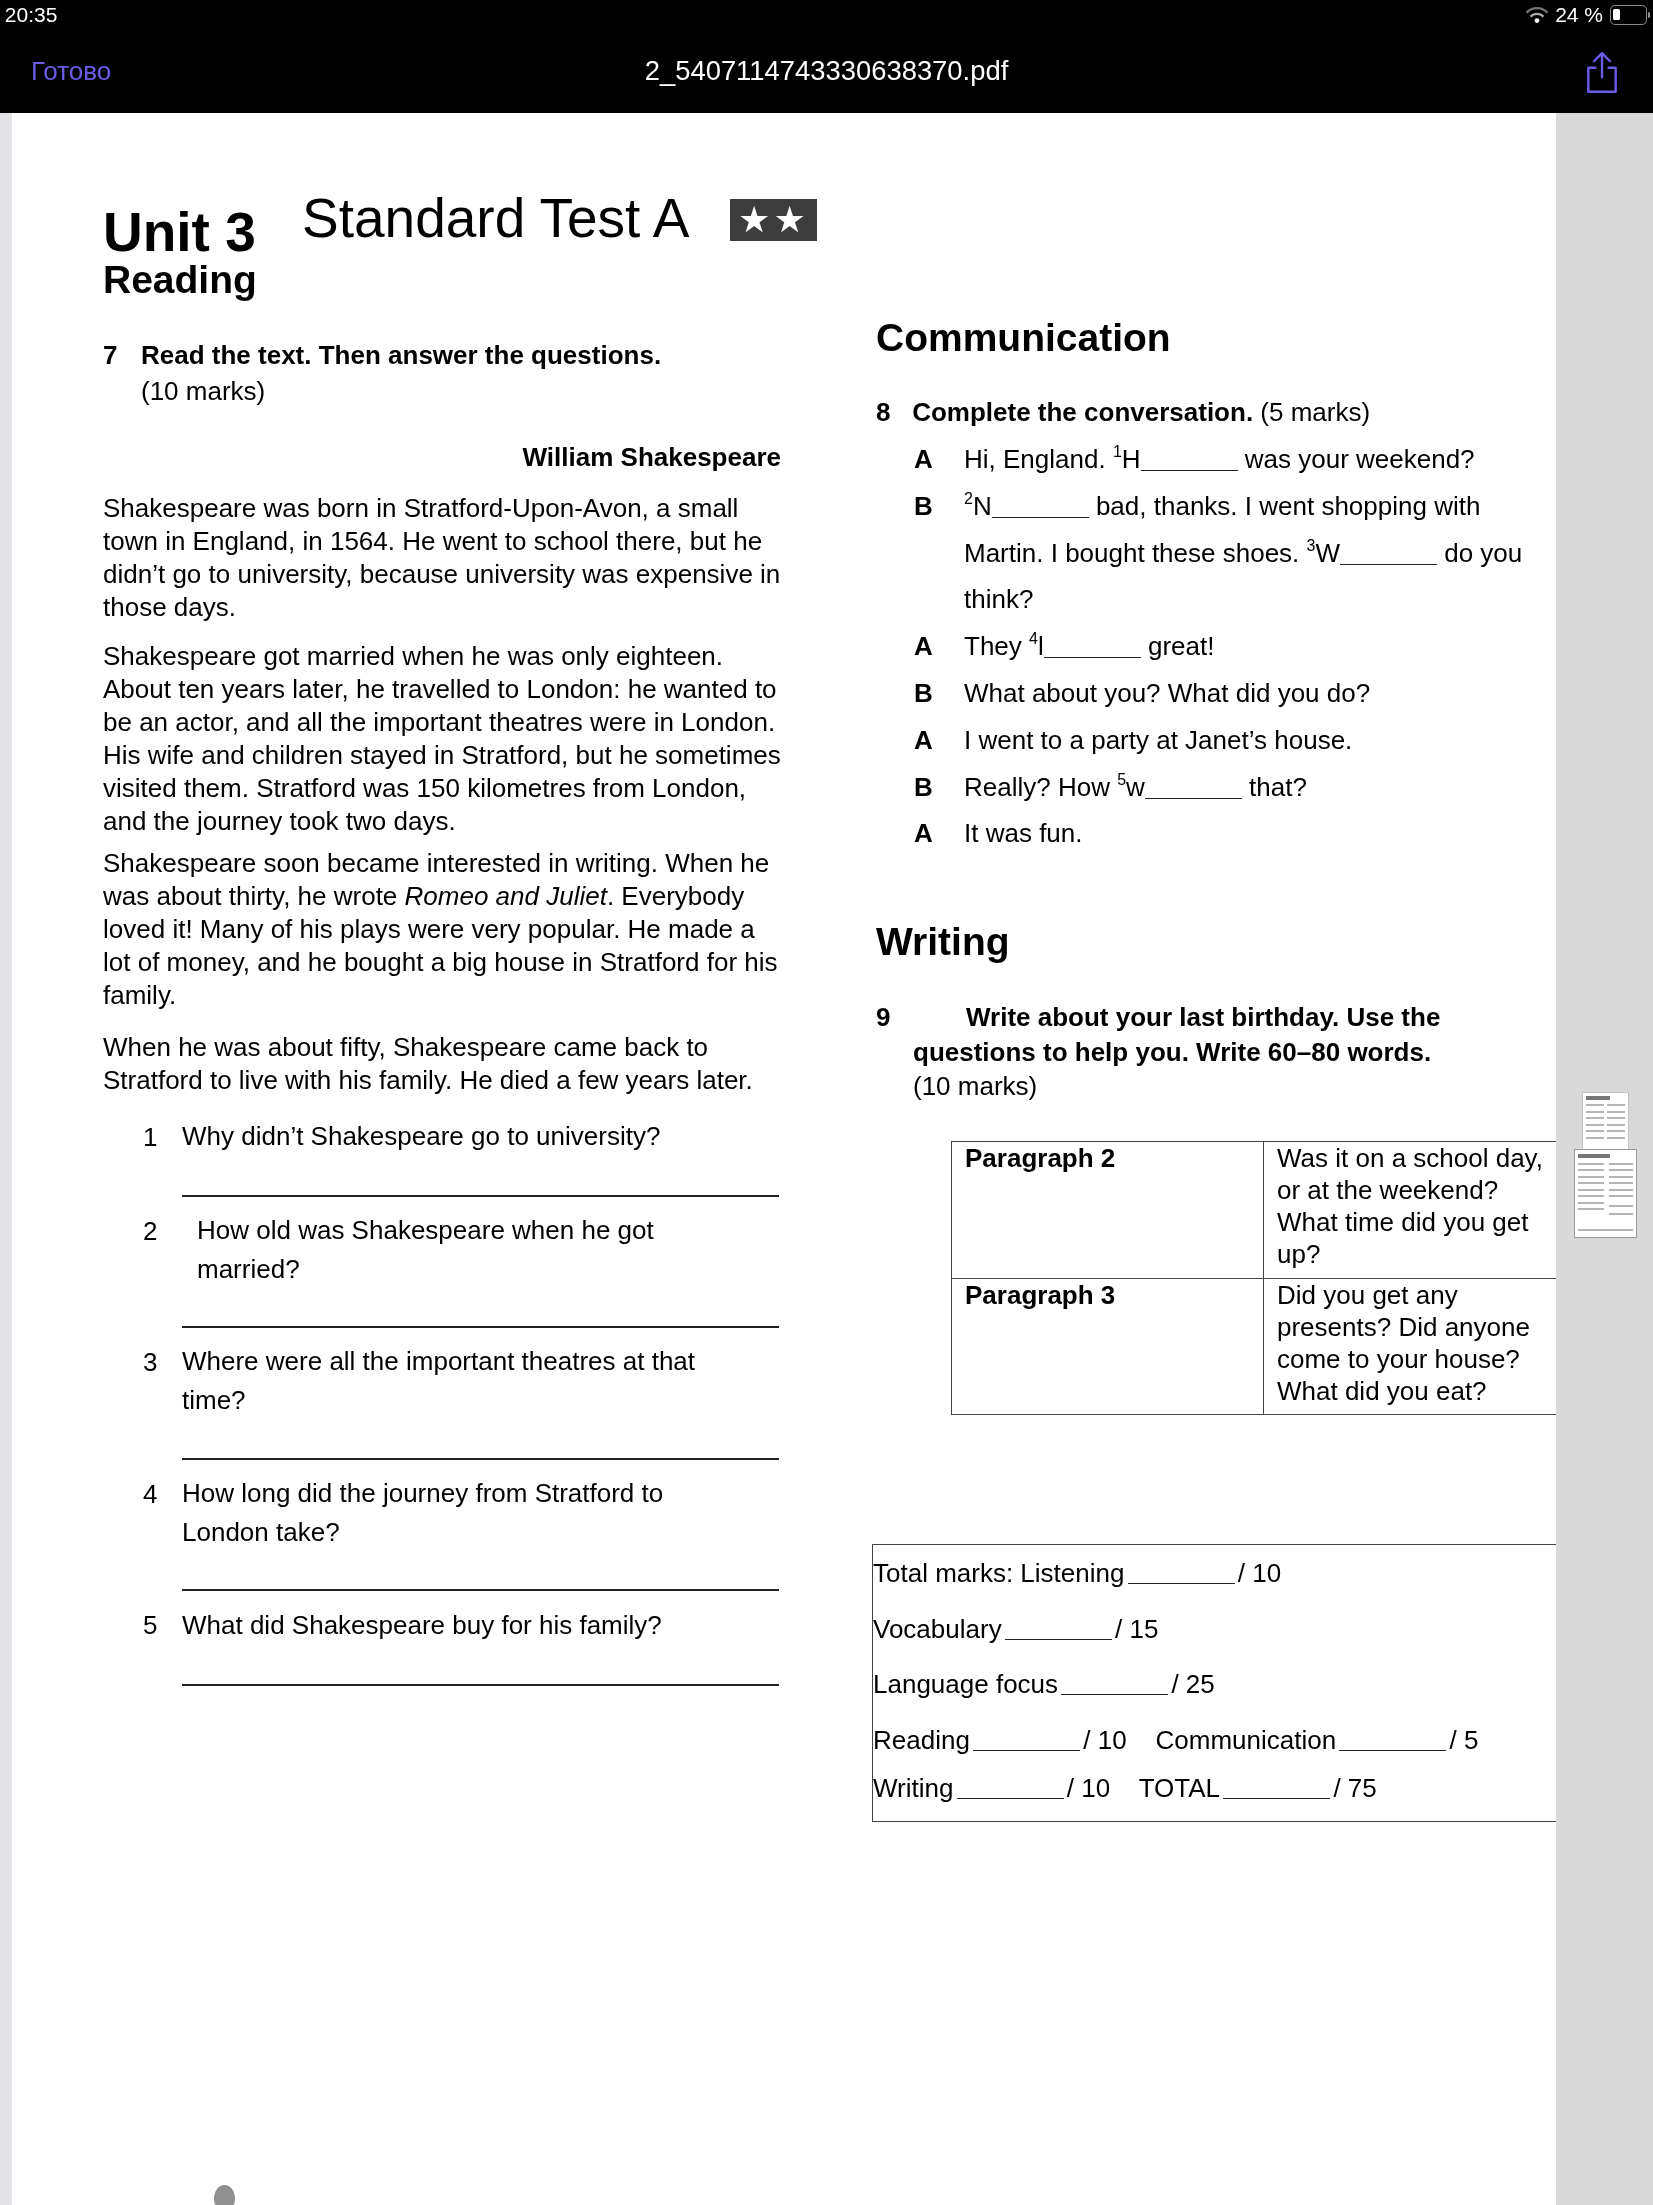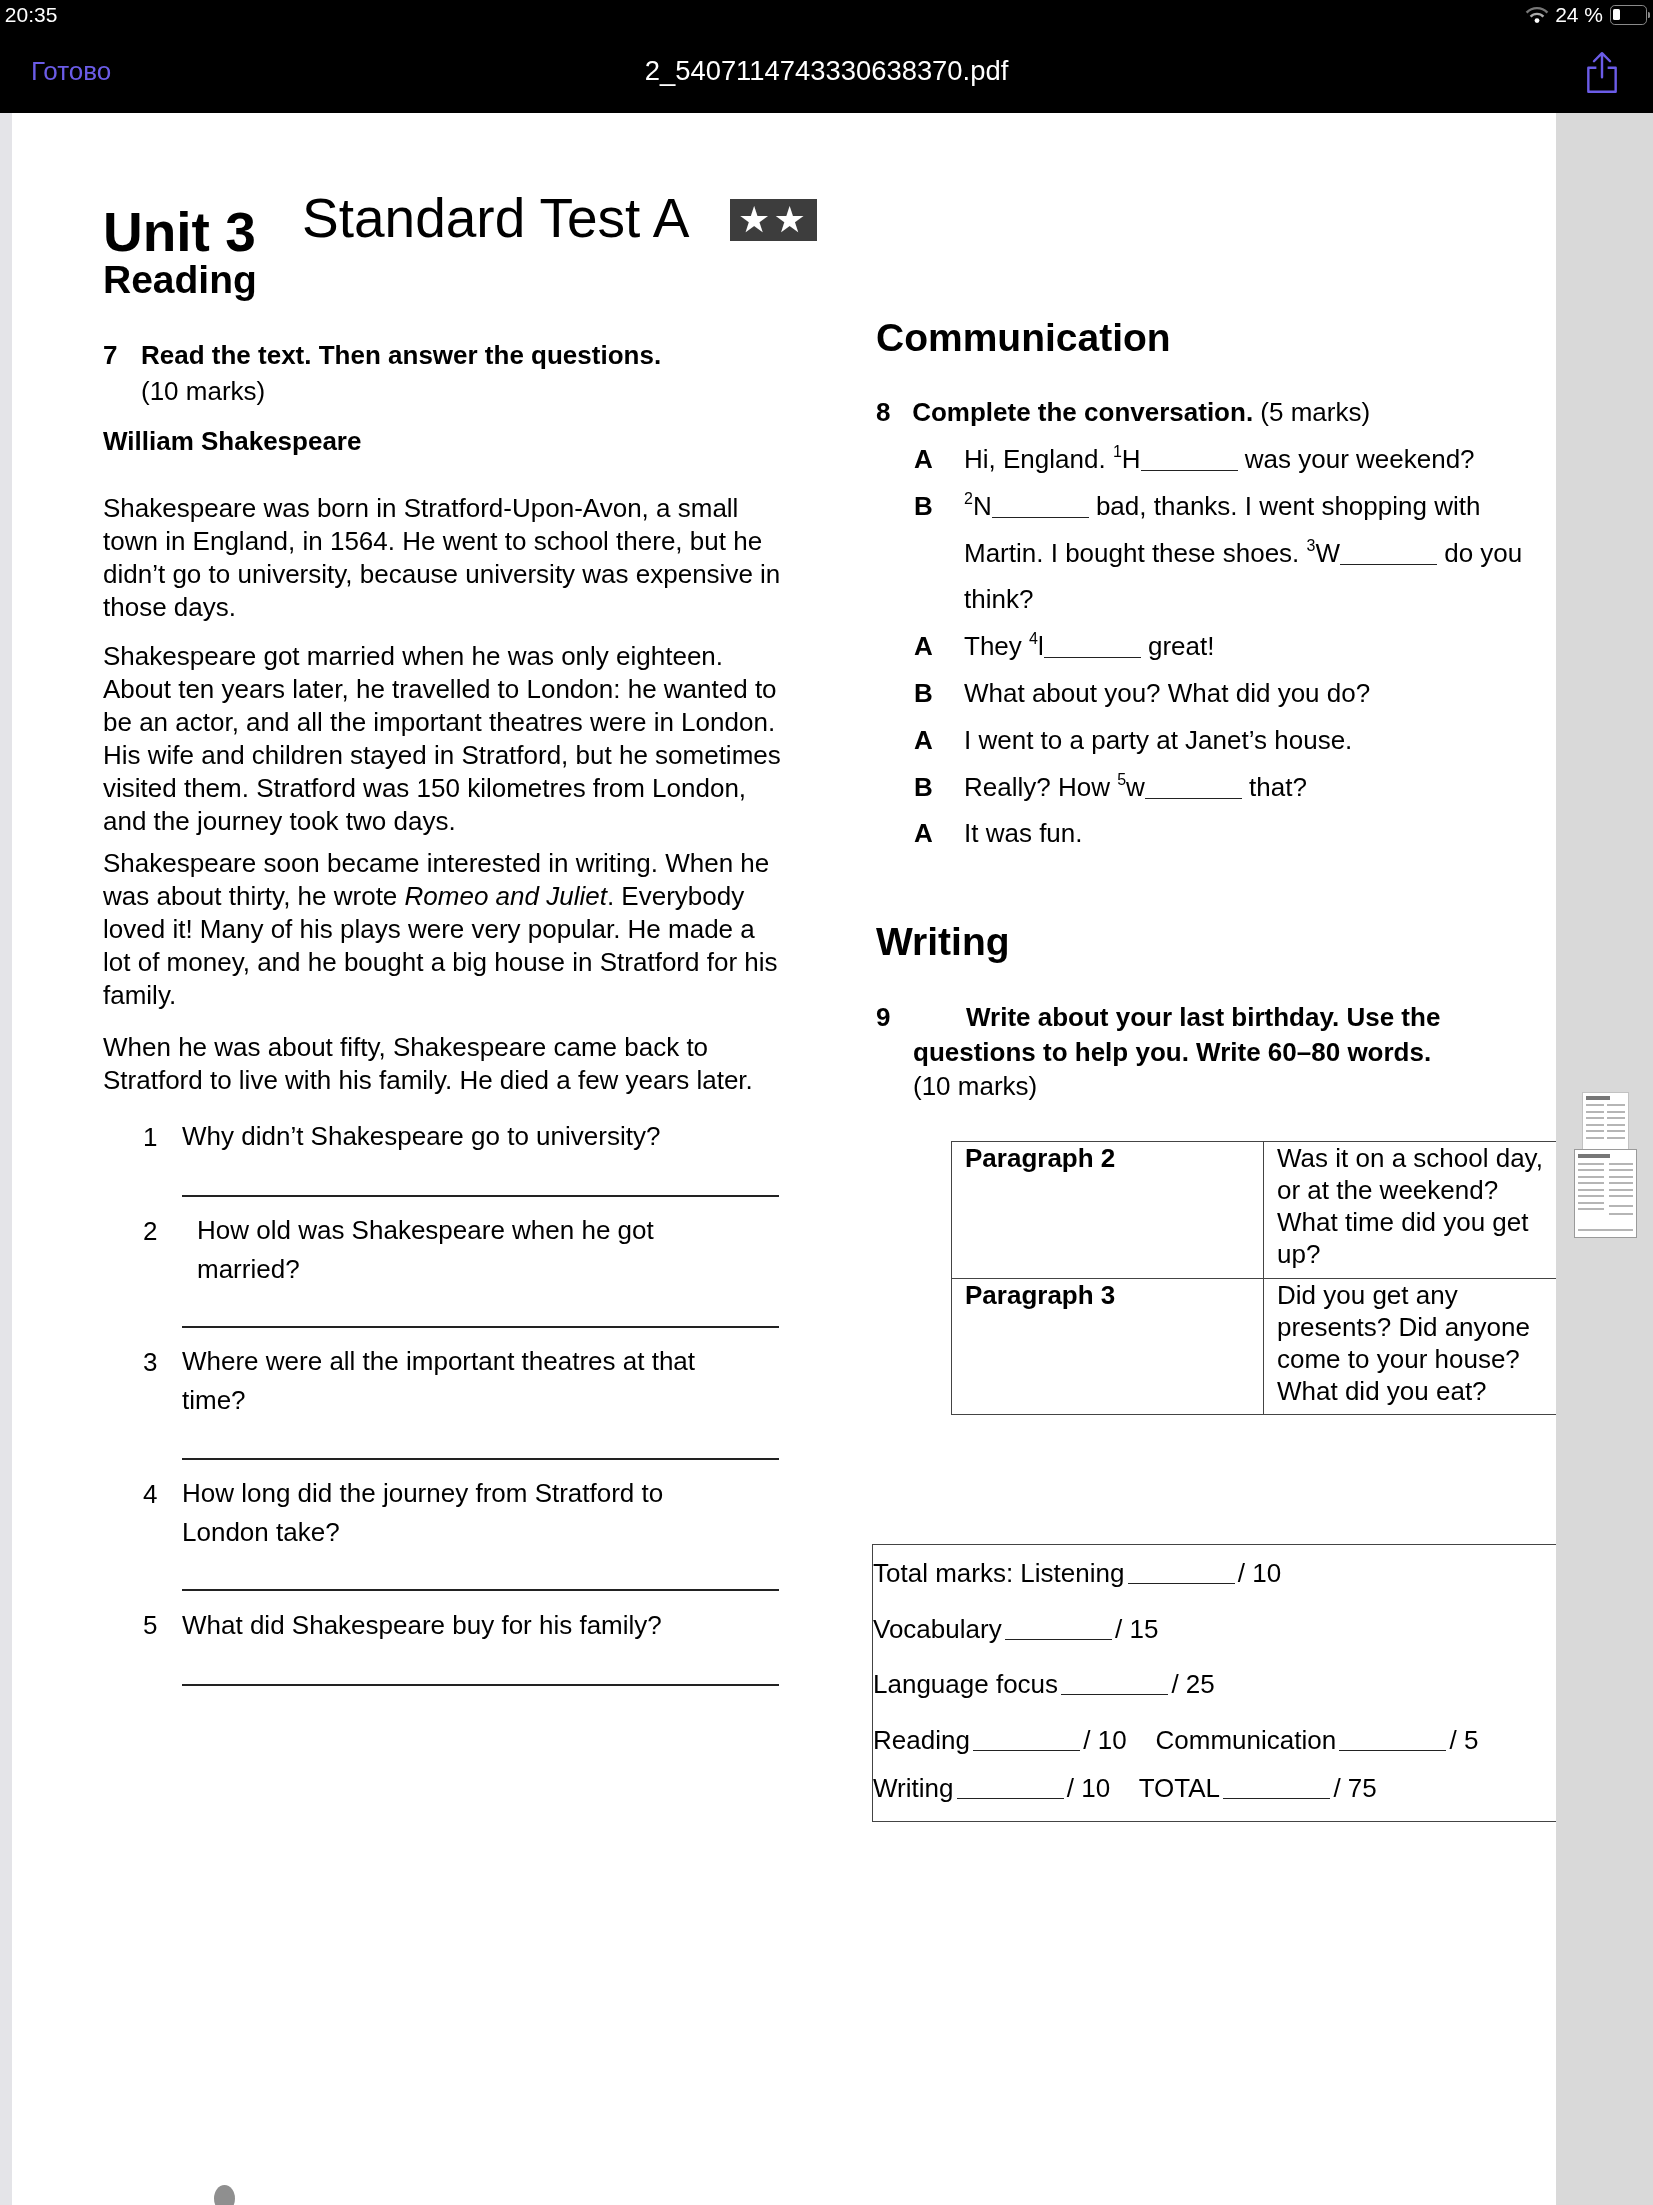--- a/index.html
+++ b/index.html
@@ -85,21 +85,21 @@
 
     <div class="abs h-unit" style="left:91px; top:73px;">Unit 3</div>
     <div class="abs h-std" style="left:290px; top:73px;">Standard Test A</div>
     <div class="abs stars" style="left:718px; top:86px;">★★</div>
     <div class="abs h-section" style="left:91px; top:145px;">Reading</div>
 
     <div class="abs txt bold" style="left:91px; top:226px;">7</div>
     <div class="abs txt bold" style="left:129px; top:226px;">Read the text. Then answer the questions.</div>
     <div class="abs txt" style="left:129px; top:262px;">(10 marks)</div>
 
-    <div class="abs txt bold" style="left:91px; top:312px; width:678px; text-align:left;">William Shakespeare</div>
+    <div class="abs txt bold" style="left:91px; top:328px; width:678px; text-align:right;">William Shakespeare</div>
 
     <div class="abs para" style="left:91px; top:379px;">Shakespeare was born in Stratford-Upon-Avon, a small town in England, in 1564. He went to school there, but he didn’t go to university, because university was expensive in those days.</div>
     <div class="abs para" style="left:91px; top:527px;">Shakespeare got married when he was only eighteen. About ten years later, he travelled to London: he wanted to be an actor, and all the important theatres were in London. His wife and children stayed in Stratford, but he sometimes visited them. Stratford was 150 kilometres from London, and the journey took two days.</div>
     <div class="abs para" style="left:91px; top:734px;"><span>Shakespeare soon became interested in writing. When he was about thirty, he wrote </span><i>Romeo and Juliet</i><span>. Everybody loved it! Many of his plays were very popular. He made a lot of money, and he bought a big house in Stratford for his family.</span></div>
     <div class="abs para" style="left:91px; top:918px;">When he was about fifty, Shakespeare came back to Stratford to live with his family. He died a few years later.</div>
 
     <div class="abs q-num" style="left:131px; top:1009px;">1</div>
     <div class="abs q-text" style="left:170px; top:1004px;">Why didn’t Shakespeare go to university?</div>
     <div class="abs answer-line" style="left:170px; top:1082px;"></div>
 

